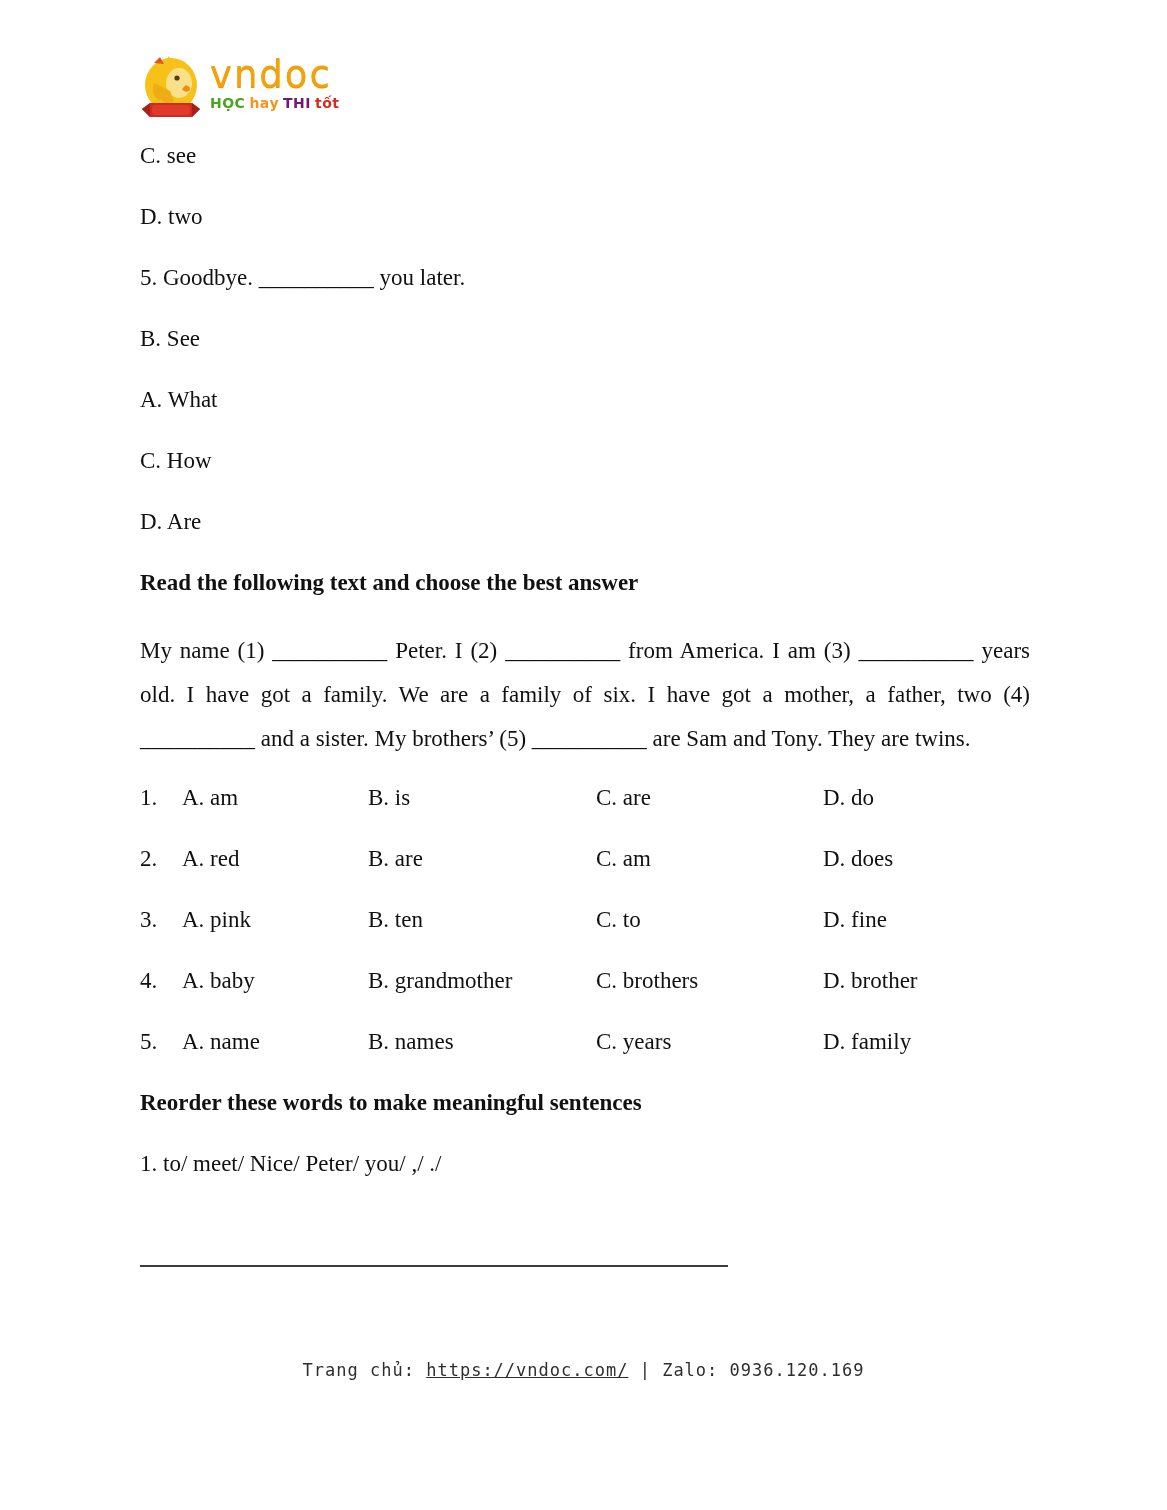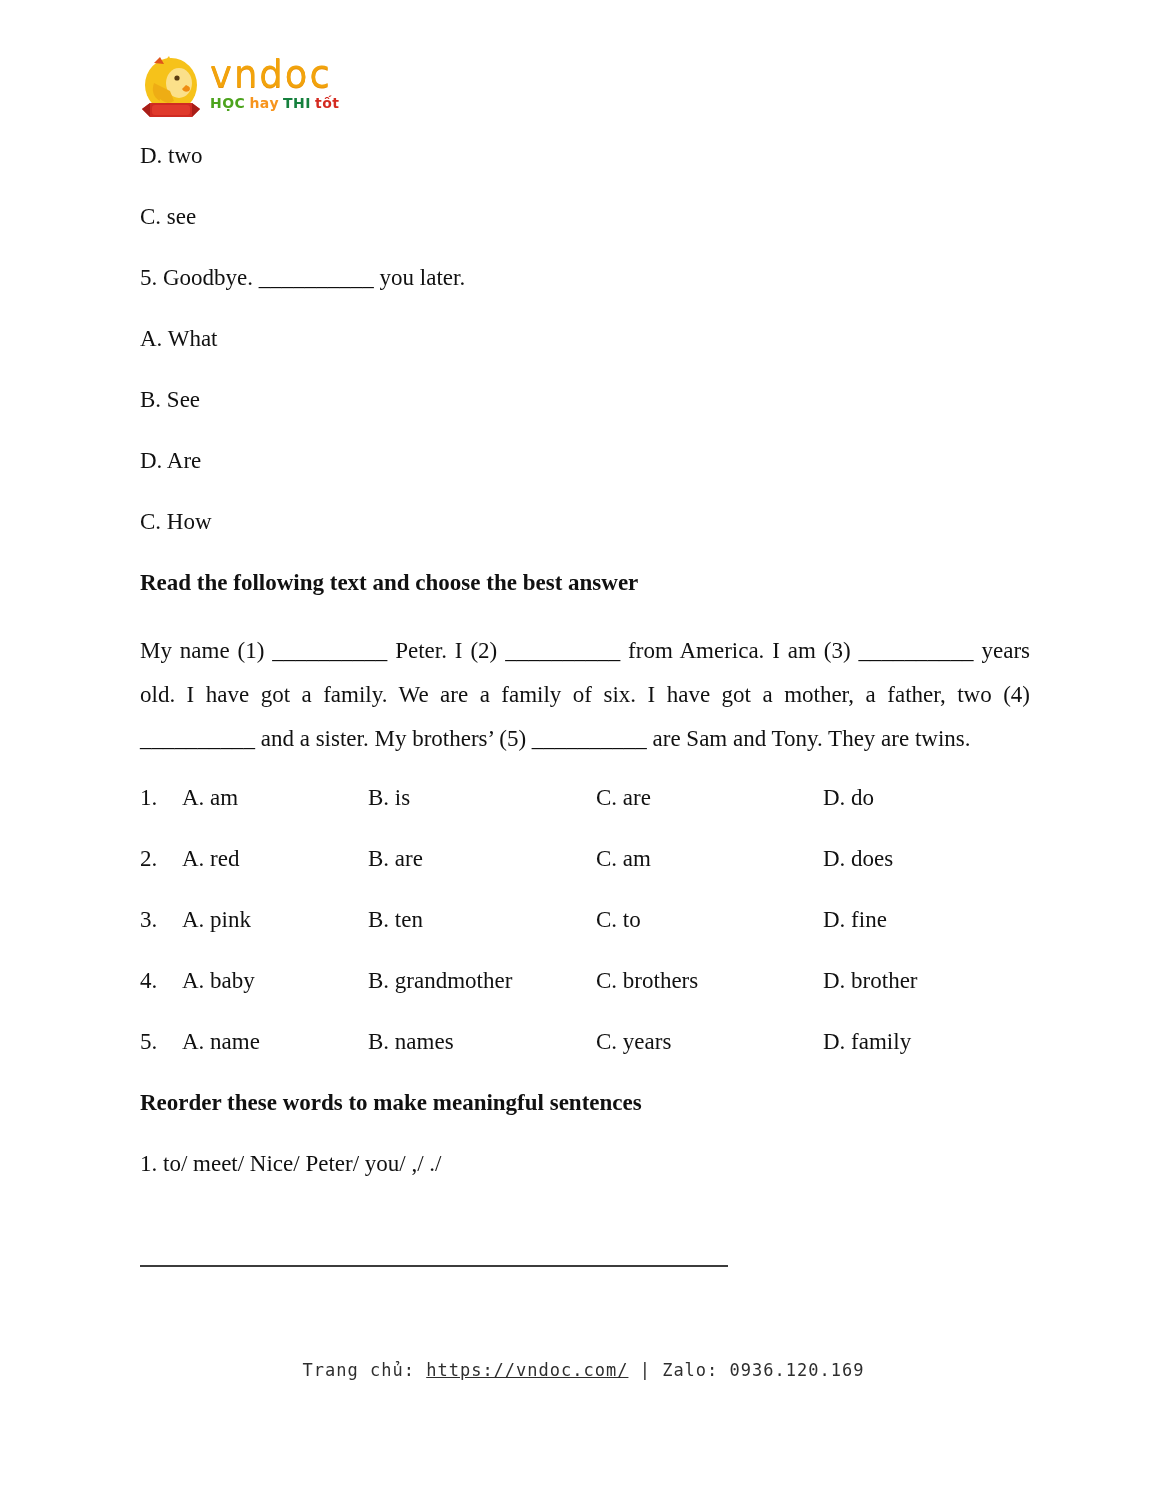--- a/index.html
+++ b/index.html
@@ -115,33 +115,33 @@
         <path d="M14 28 q-4 12 6 18 q8 4 14 0 l-4 -10 Z" fill="#eead14"></path>
         <path d="M20 44 q10 8 22 2 l2 8 l-26 2 Z" fill="#f6c21a"></path>
         <path d="M2 54 L10 48 H52 L60 54 L52 62 H10 Z" fill="#cf2b23"></path>
         <path d="M2 54 L10 48 V62 Z" fill="#a81e18"></path>
         <path d="M60 54 L52 48 V62 Z" fill="#a81e18"></path>
         <rect x="12" y="50" width="38" height="10" rx="3" fill="#e03a2c"></rect>
       </svg>
       <div class="logo-text">
         <div class="brand">vndoc</div>
         <div class="tagline">
-          <span style="color: rgb(76, 163, 29);">HỌC</span><span style="color: rgb(247, 148, 29); margin-top: 12px;">hay</span><span style="color: #15803d;">THI</span><span style="color: rgb(212, 42, 32);">tốt</span>
+          <span style="color: rgb(76, 163, 29);">HỌC</span><span style="color: rgb(247, 148, 29); margin-top: 12px;">hay</span><span style="color: #701a75;">THI</span><span style="color: rgb(212, 42, 32);">tốt</span>
         </div>
       </div>
     </div>
 
+    <p class="line">C. see</p>
     <p class="line">D. two</p>
-    <p class="line">C. see</p>
 
     <p class="line">5. Goodbye. __________ you later.</p>
+    <p class="line">B. See</p>
     <p class="line">A. What</p>
-    <p class="line">B. See</p>
+    <p class="line">C. How</p>
     <p class="line">D. Are</p>
-    <p class="line">C. How</p>
 
     <p class="section-heading">Read the following text and choose the best answer</p>
     <p class="passage">My name (1) __________ Peter. I (2) __________ from America. I am (3) __________ years old. I have got a family. We are a family of six. I have got a mother, a father, two (4) __________ and a sister. My brothers’ (5) __________ are Sam and Tony. They are twins.</p>
 
     <div class="mc-row">
       <span>1.</span>
       <span>A. am</span>
       <span>B. is</span>
       <span>C. are</span>
       <span>D. do</span>

